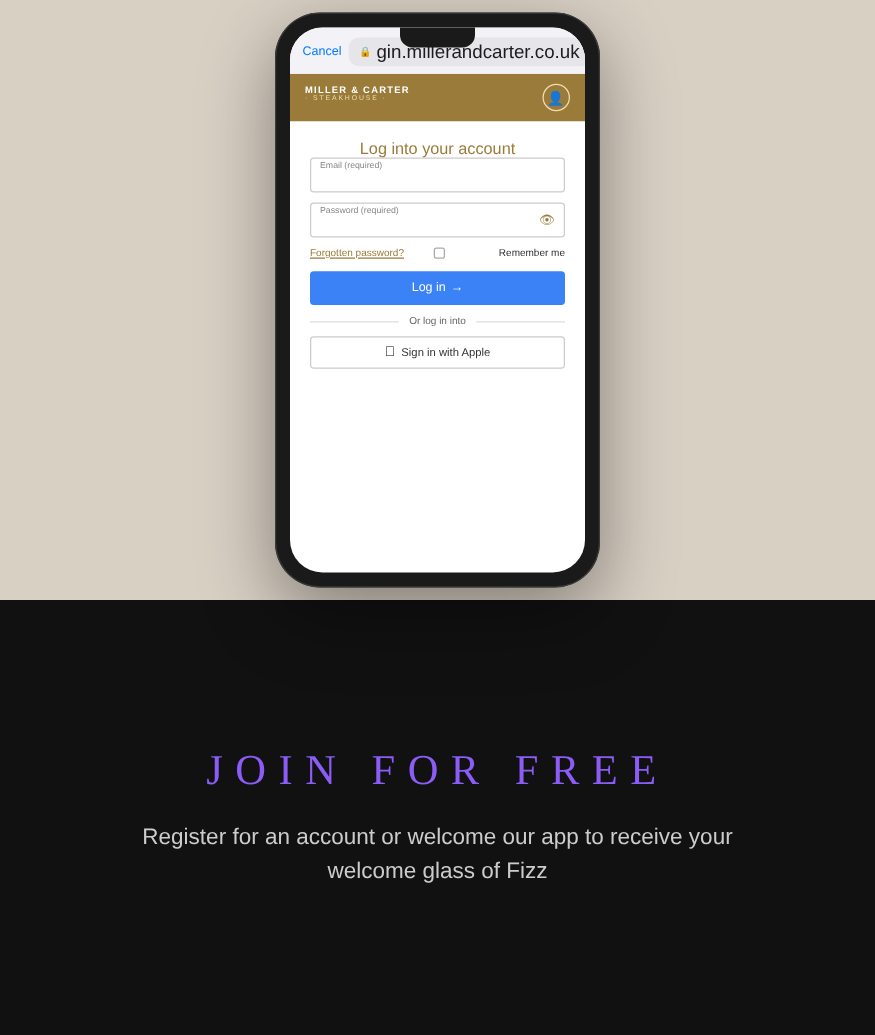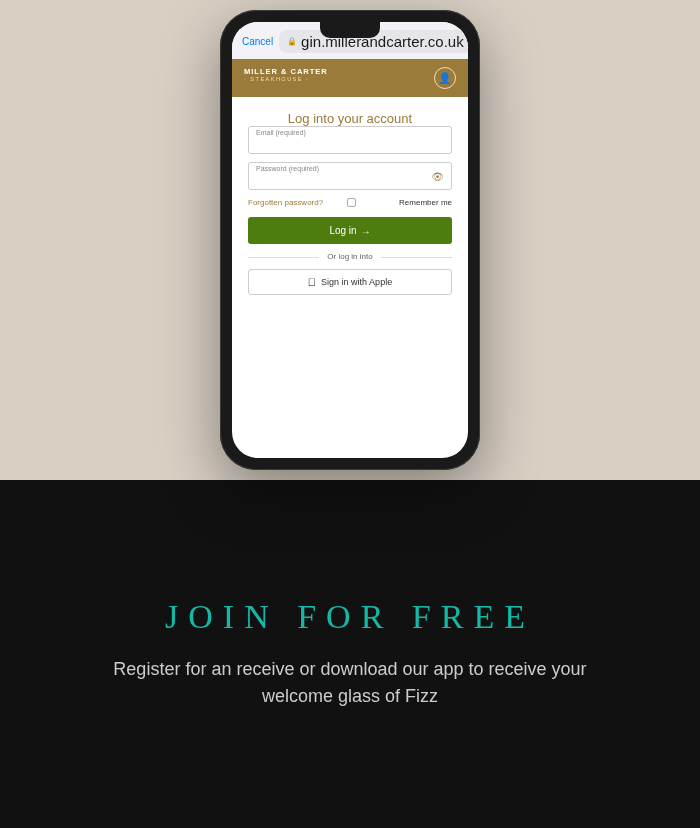--- a/index.html
+++ b/index.html
@@ -231,20 +231,21 @@
     .form-row {
       display: flex;
       align-items: center;
       justify-content: space-between;
       margin-bottom: 10px;
     }
 
     .forgotten-link {
       color: #9b7b3a;
       font-size: 8px;
+      text-decoration: underline;
     }
 
     .remember-me {
       display: flex;
       align-items: center;
       gap: 3px;
     }
 
     .remember-checkbox {
       width: 9px;
@@ -255,21 +256,21 @@
     }
 
     .remember-label {
       font-size: 8px;
       color: #333;
       margin-left: 40px;
     }
 
     .login-btn {
       width: 100%;
-      background: #4d7c0f;
+      background: #3b82f6;
       color: #fff;
       border: none;
       border-radius: 3px;
       padding: 8px;
       font-size: 10px;
       font-weight: 500;
       cursor: pointer;
       margin-bottom: 8px;
       display: flex;
       align-items: center;
@@ -311,21 +312,21 @@
       gap: 5px;
     }
 
     .apple-logo {
       font-size: 11px;
       color: #000;
     }
 
     
     .join-title {
-      color: #14b8a6;
+      color: #8b5cf6;
       font-size: 34px;
       font-weight: 300;
       letter-spacing: 10px;
       text-transform: uppercase;
       margin-bottom: 20px;
       font-family: Georgia, serif;
     }
 
     .join-description {
       color: #cccccc;
@@ -404,14 +405,14 @@
           </button>
         </div>
 
       </div>
     </div>
   </div>
 </div>
 
 <div class="bottom-section">
   <div class="join-title">JOIN FOR FREE</div>
-  <div class="join-description">Register for an receive or download our app to receive your welcome glass of Fizz</div>
+  <div class="join-description">Register for an account or welcome our app to receive your welcome glass of Fizz</div>
 </div>
 
 </body></html>

